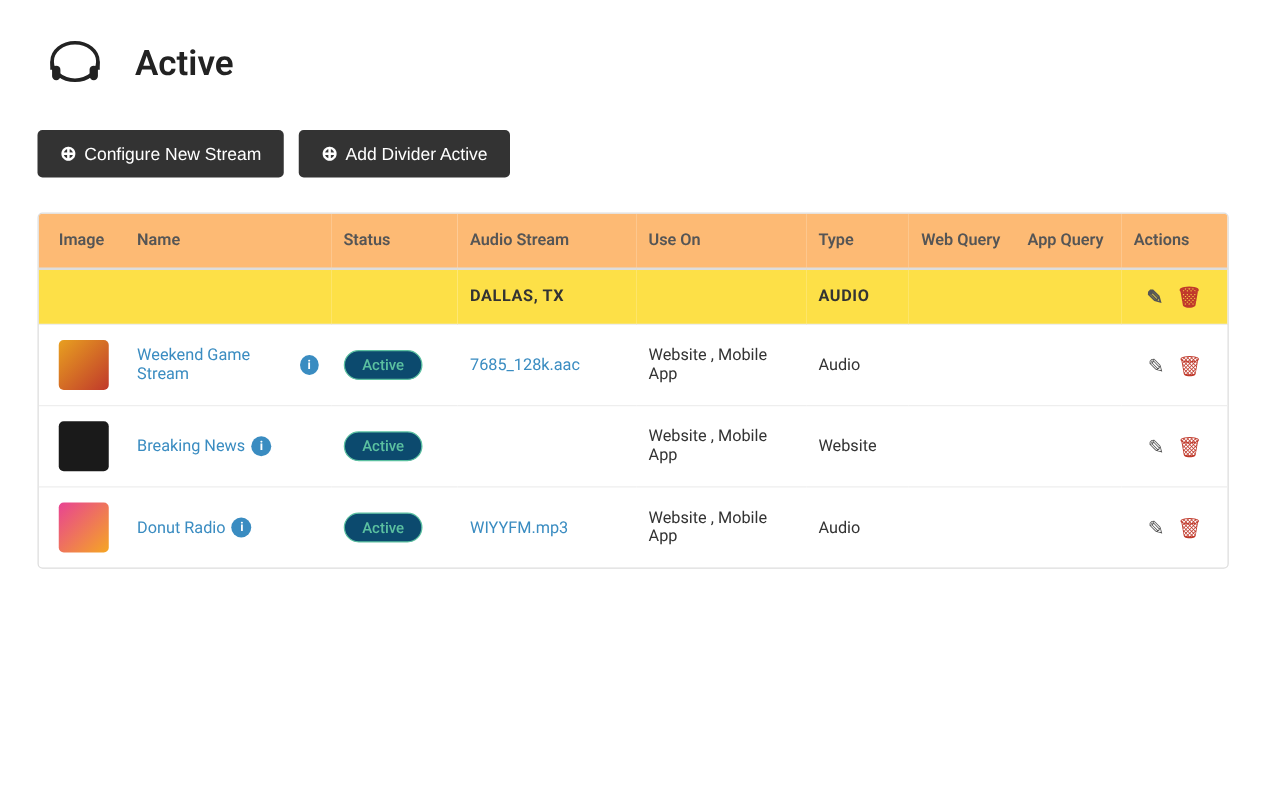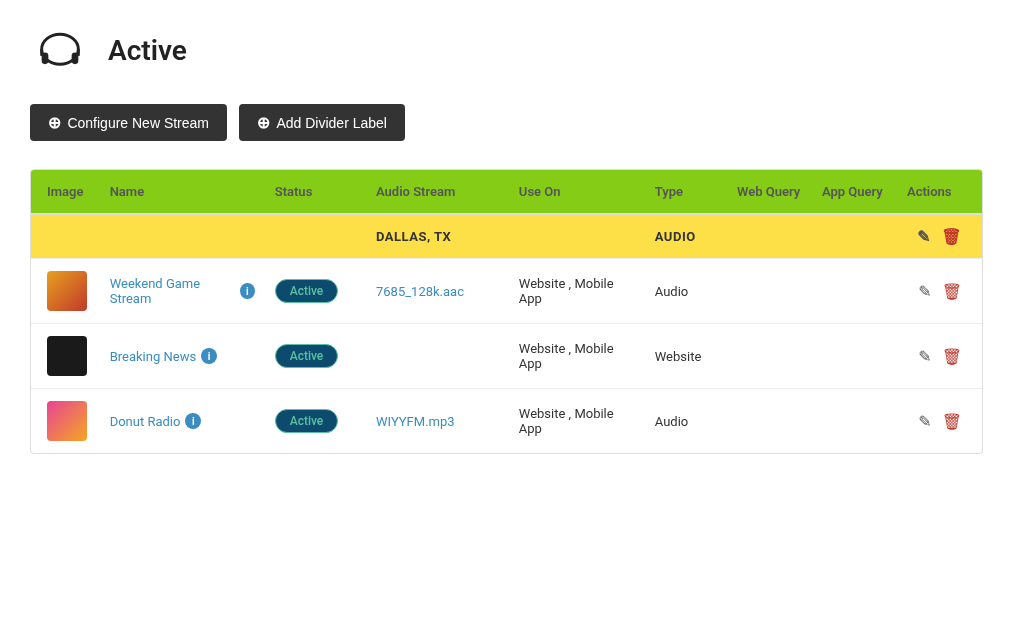--- a/index.html
+++ b/index.html
@@ -15,21 +15,21 @@
     .header-text p { font-size: 14px; color: #666; margin-top: 4px; }
 
     
     .actions-bar { display: flex; gap: 12px; margin-bottom: 28px; }
     .btn { display: inline-flex; align-items: center; gap: 6px; padding: 9px 18px; border-radius: 4px; border: none; cursor: pointer; font-size: 14px; font-weight: 500; }
     .btn-dark { background: #333; color: #fff; }
 
     
     .table-container { border: 1px solid #ddd; border-radius: 4px; overflow: hidden; }
     table { width: 100%; border-collapse: collapse; }
-    thead tr { background: #84cc16; border-bottom: 2px solid #ddd; }
+    thead tr { background: #fdba74; border-bottom: 2px solid #ddd; }
     thead th { padding: 14px 10px; text-align: left; font-weight: 600; color: #555; font-size: 13px; }
     thead th:first-child { padding-left: 16px; }
 
     tbody tr { border-bottom: 1px solid #eee; }
     tbody tr:last-child { border-bottom: none; }
     tbody td { padding: 12px 10px; vertical-align: middle; font-size: 13px; }
     tbody td:first-child { padding-left: 16px; }
 
     
     .group-row { background: #fde047; }
@@ -90,21 +90,21 @@
     </div>
   </div>
 
   <div class="actions-bar">
     <button class="btn btn-dark">
       <span style="font-size:16px; font-weight:700;">⊕</span>
       <span>Configure New Stream</span>
     </button>
     <button class="btn btn-dark">
       <span style="font-size:16px; font-weight:700;">⊕</span>
-      <span>Add Divider Label</span>
+      <span>Add Divider Active</span>
     </button>
   </div>
 
   <div class="table-container">
     <table>
       <thead>
         <tr>
           <th class="col-image">Image</th>
           <th class="col-name">Name</th>
           <th class="col-status">Status</th>

